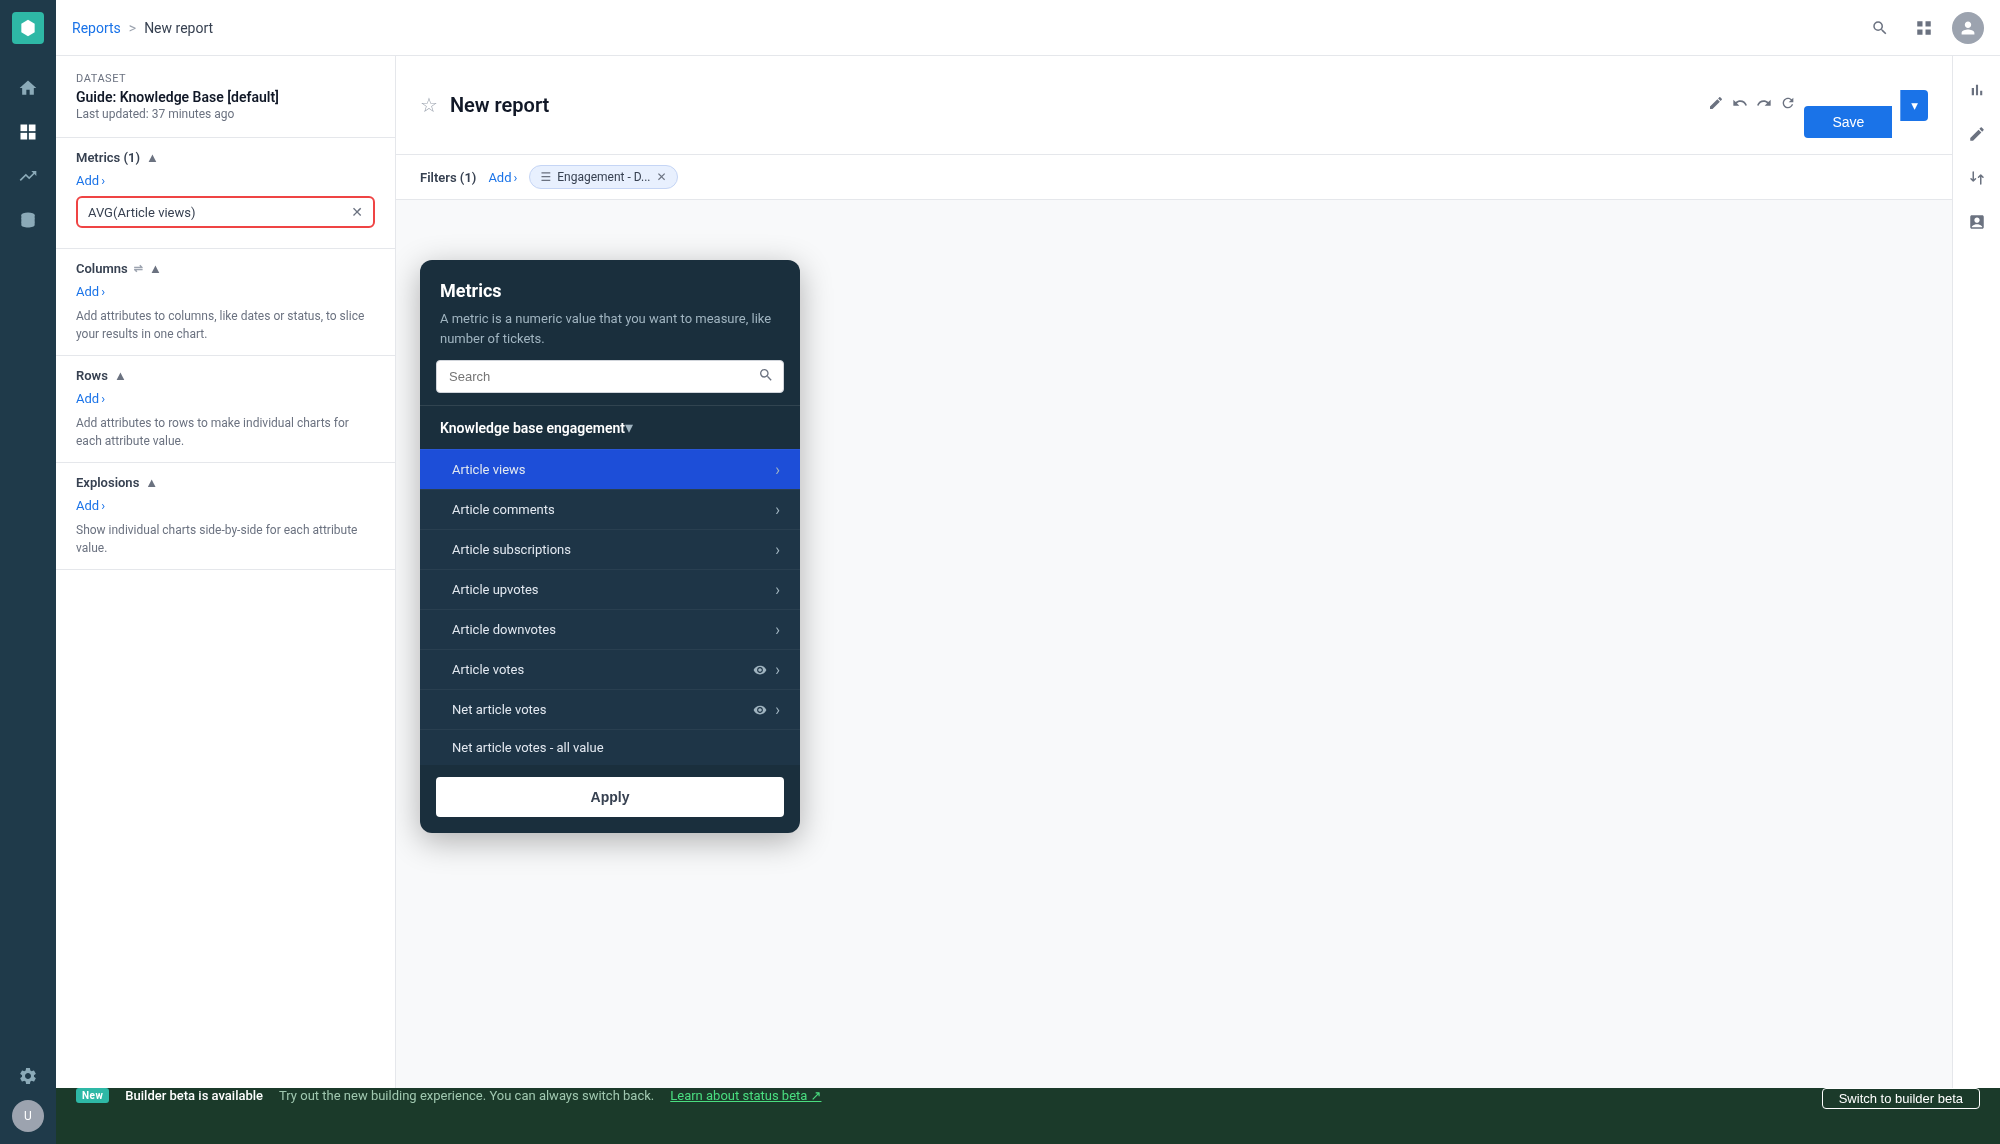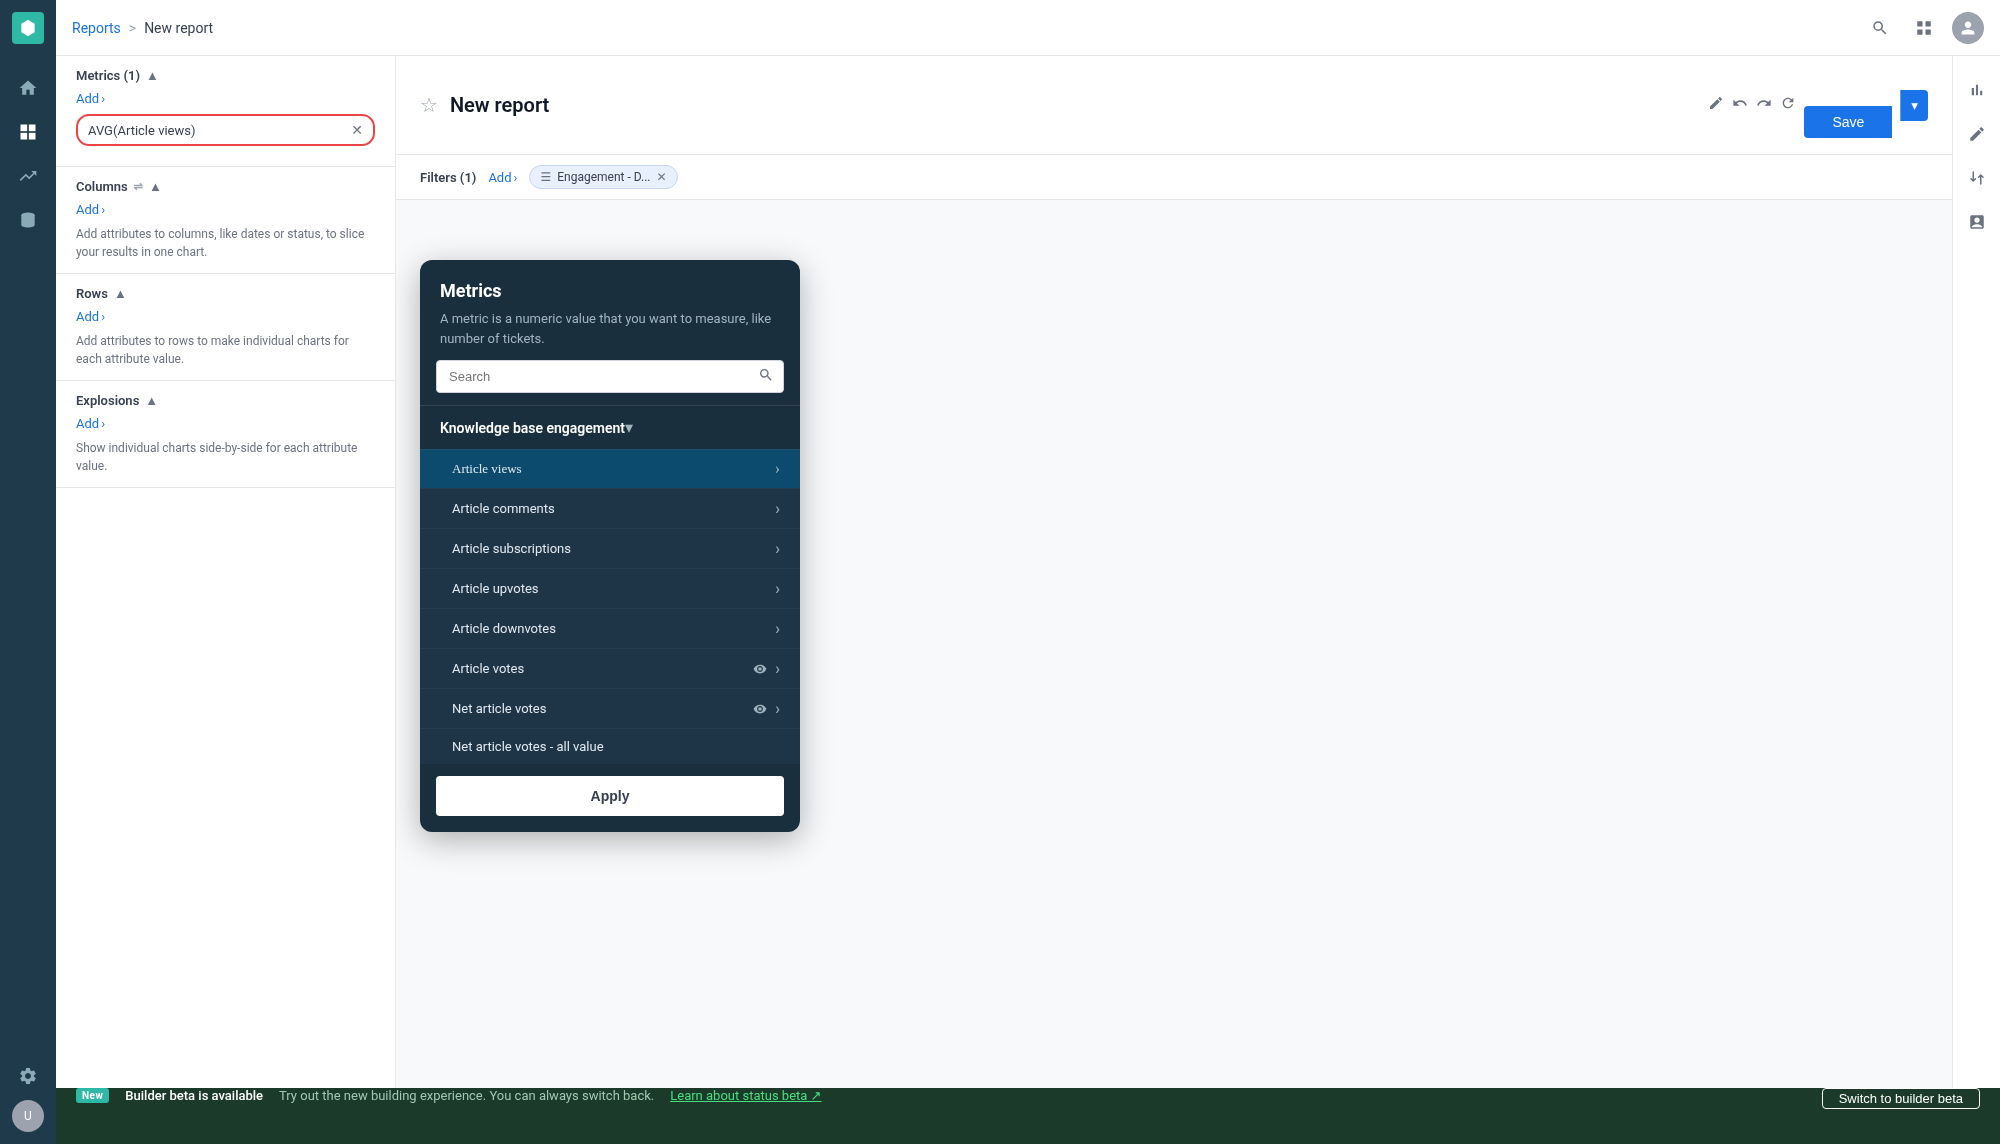--- a/index.html
+++ b/index.html
@@ -147,21 +147,21 @@
       gap: 6px;
     }
     .section-collapse {
       cursor: pointer;
       color: #6b7280;
     }
 
     
     .metric-item {
       border: 2px solid #ef4444;
-      border-radius: 13px;
+      border-radius: 6px;
       padding: 6px 10px;
       display: flex;
       align-items: center;
       justify-content: space-between;
       background: #fff;
       margin-bottom: 8px;
     }
     .metric-item .metric-label {
       font-size: 13px;
       color: #374151;
@@ -360,21 +360,21 @@
 
     .metrics-item-row {
       display: flex;
       align-items: center;
       justify-content: space-between;
       padding: 10px 20px 10px 32px;
       border-top: 1px solid rgba(255,255,255,0.05);
       cursor: pointer;
       background: #1e3547;
     }
-    .metrics-item-row.selected { background: #0c4a6e; font-family: Liberation Serif, serif; }
+    .metrics-item-row.selected { background: #1d4ed8; }
     .metrics-item-label {
       font-size: 13px;
       color: #e2e8f0;
     }
     .metrics-item-icons {
       display: flex;
       align-items: center;
       gap: 8px;
       color: #a0b4c0;
     }
@@ -543,20 +543,25 @@
             <path d="M12 12c2.7 0 4.8-2.1 4.8-4.8S14.7 2.4 12 2.4 7.2 4.5 7.2 7.2 9.3 12 12 12zm0 2.4c-3.2 0-9.6 1.6-9.6 4.8v2.4h19.2v-2.4c0-3.2-6.4-4.8-9.6-4.8z"></path>
           </svg>
       </div>
     </div>
   </div>
 
   <div class="content-area">
 
     <div class="sidebar-panel">
 
+      <div class="sidebar-dataset">
+        <div class="label">Dataset</div>
+        <div class="title">Guide: Knowledge Base [default]</div>
+        <div class="subtitle">Last updated: 37 minutes ago</div>
+      </div>
 
       <div class="sidebar-section">
         <div class="sidebar-section-header">
           <div class="sidebar-section-title">
             <span>Metrics (1)</span>
             <span class="section-collapse">▲</span>
           </div>
         </div>
         <div class="add-link">
           <span>Add</span>

